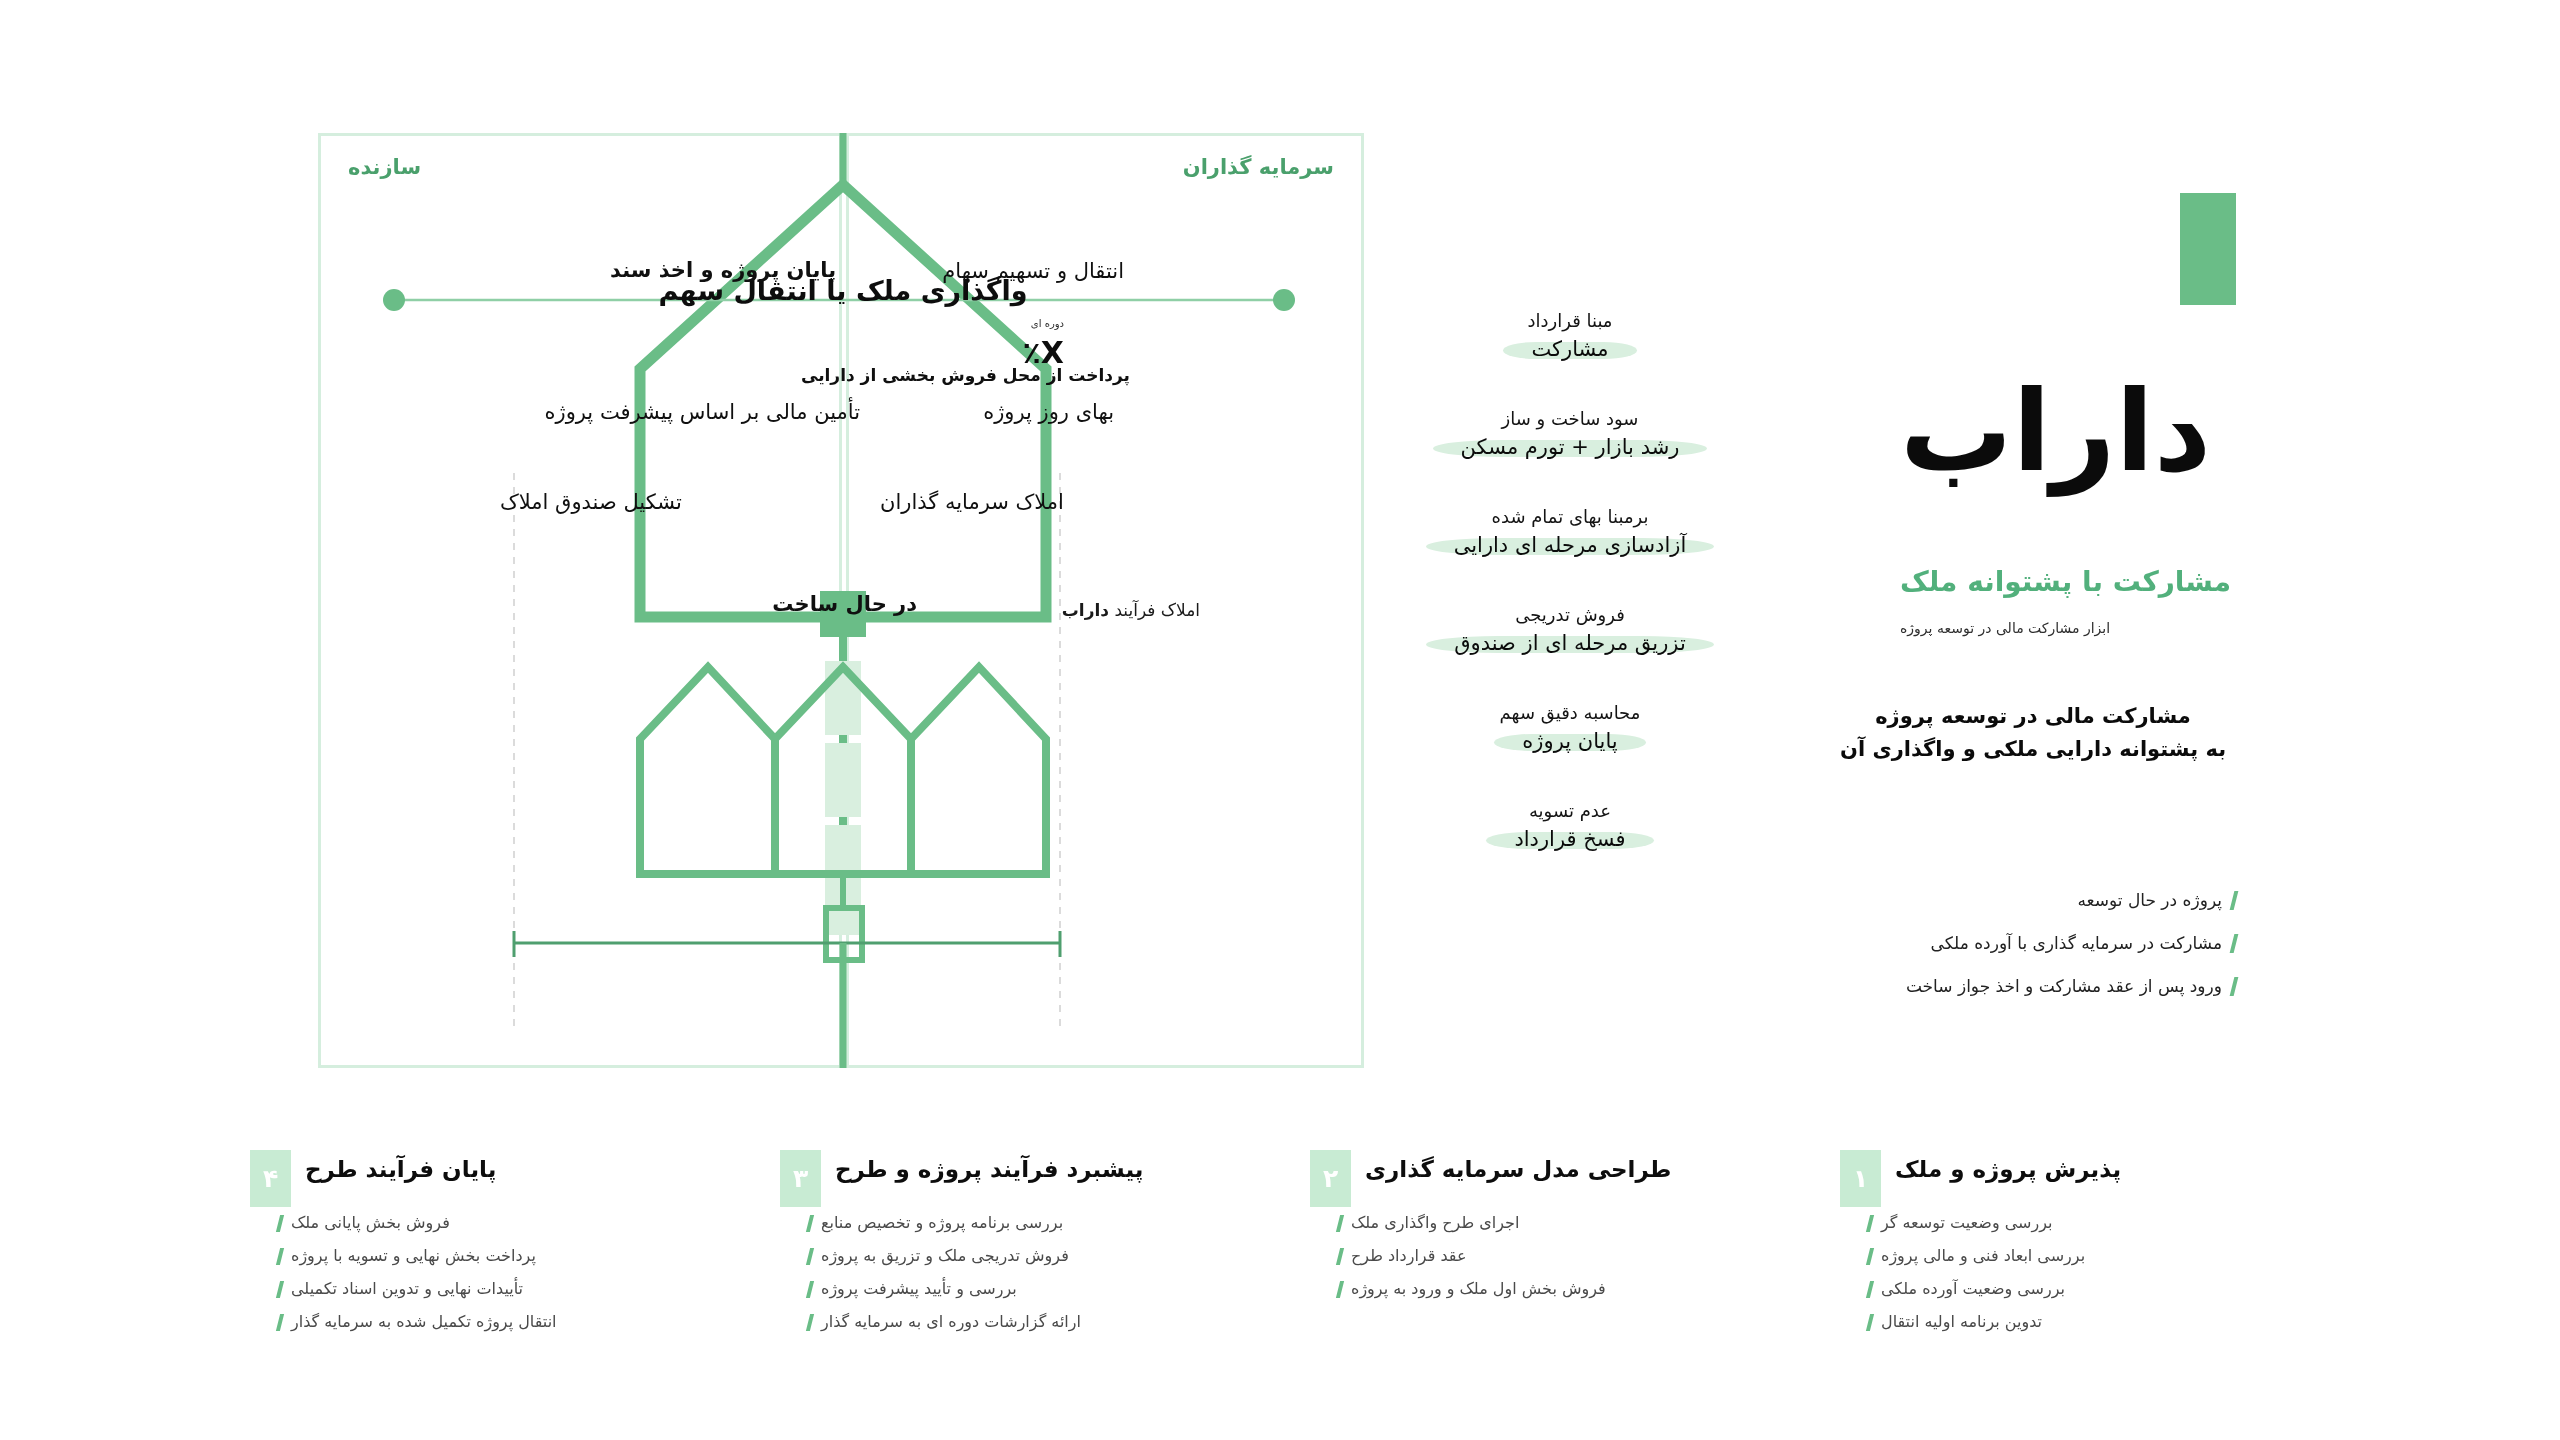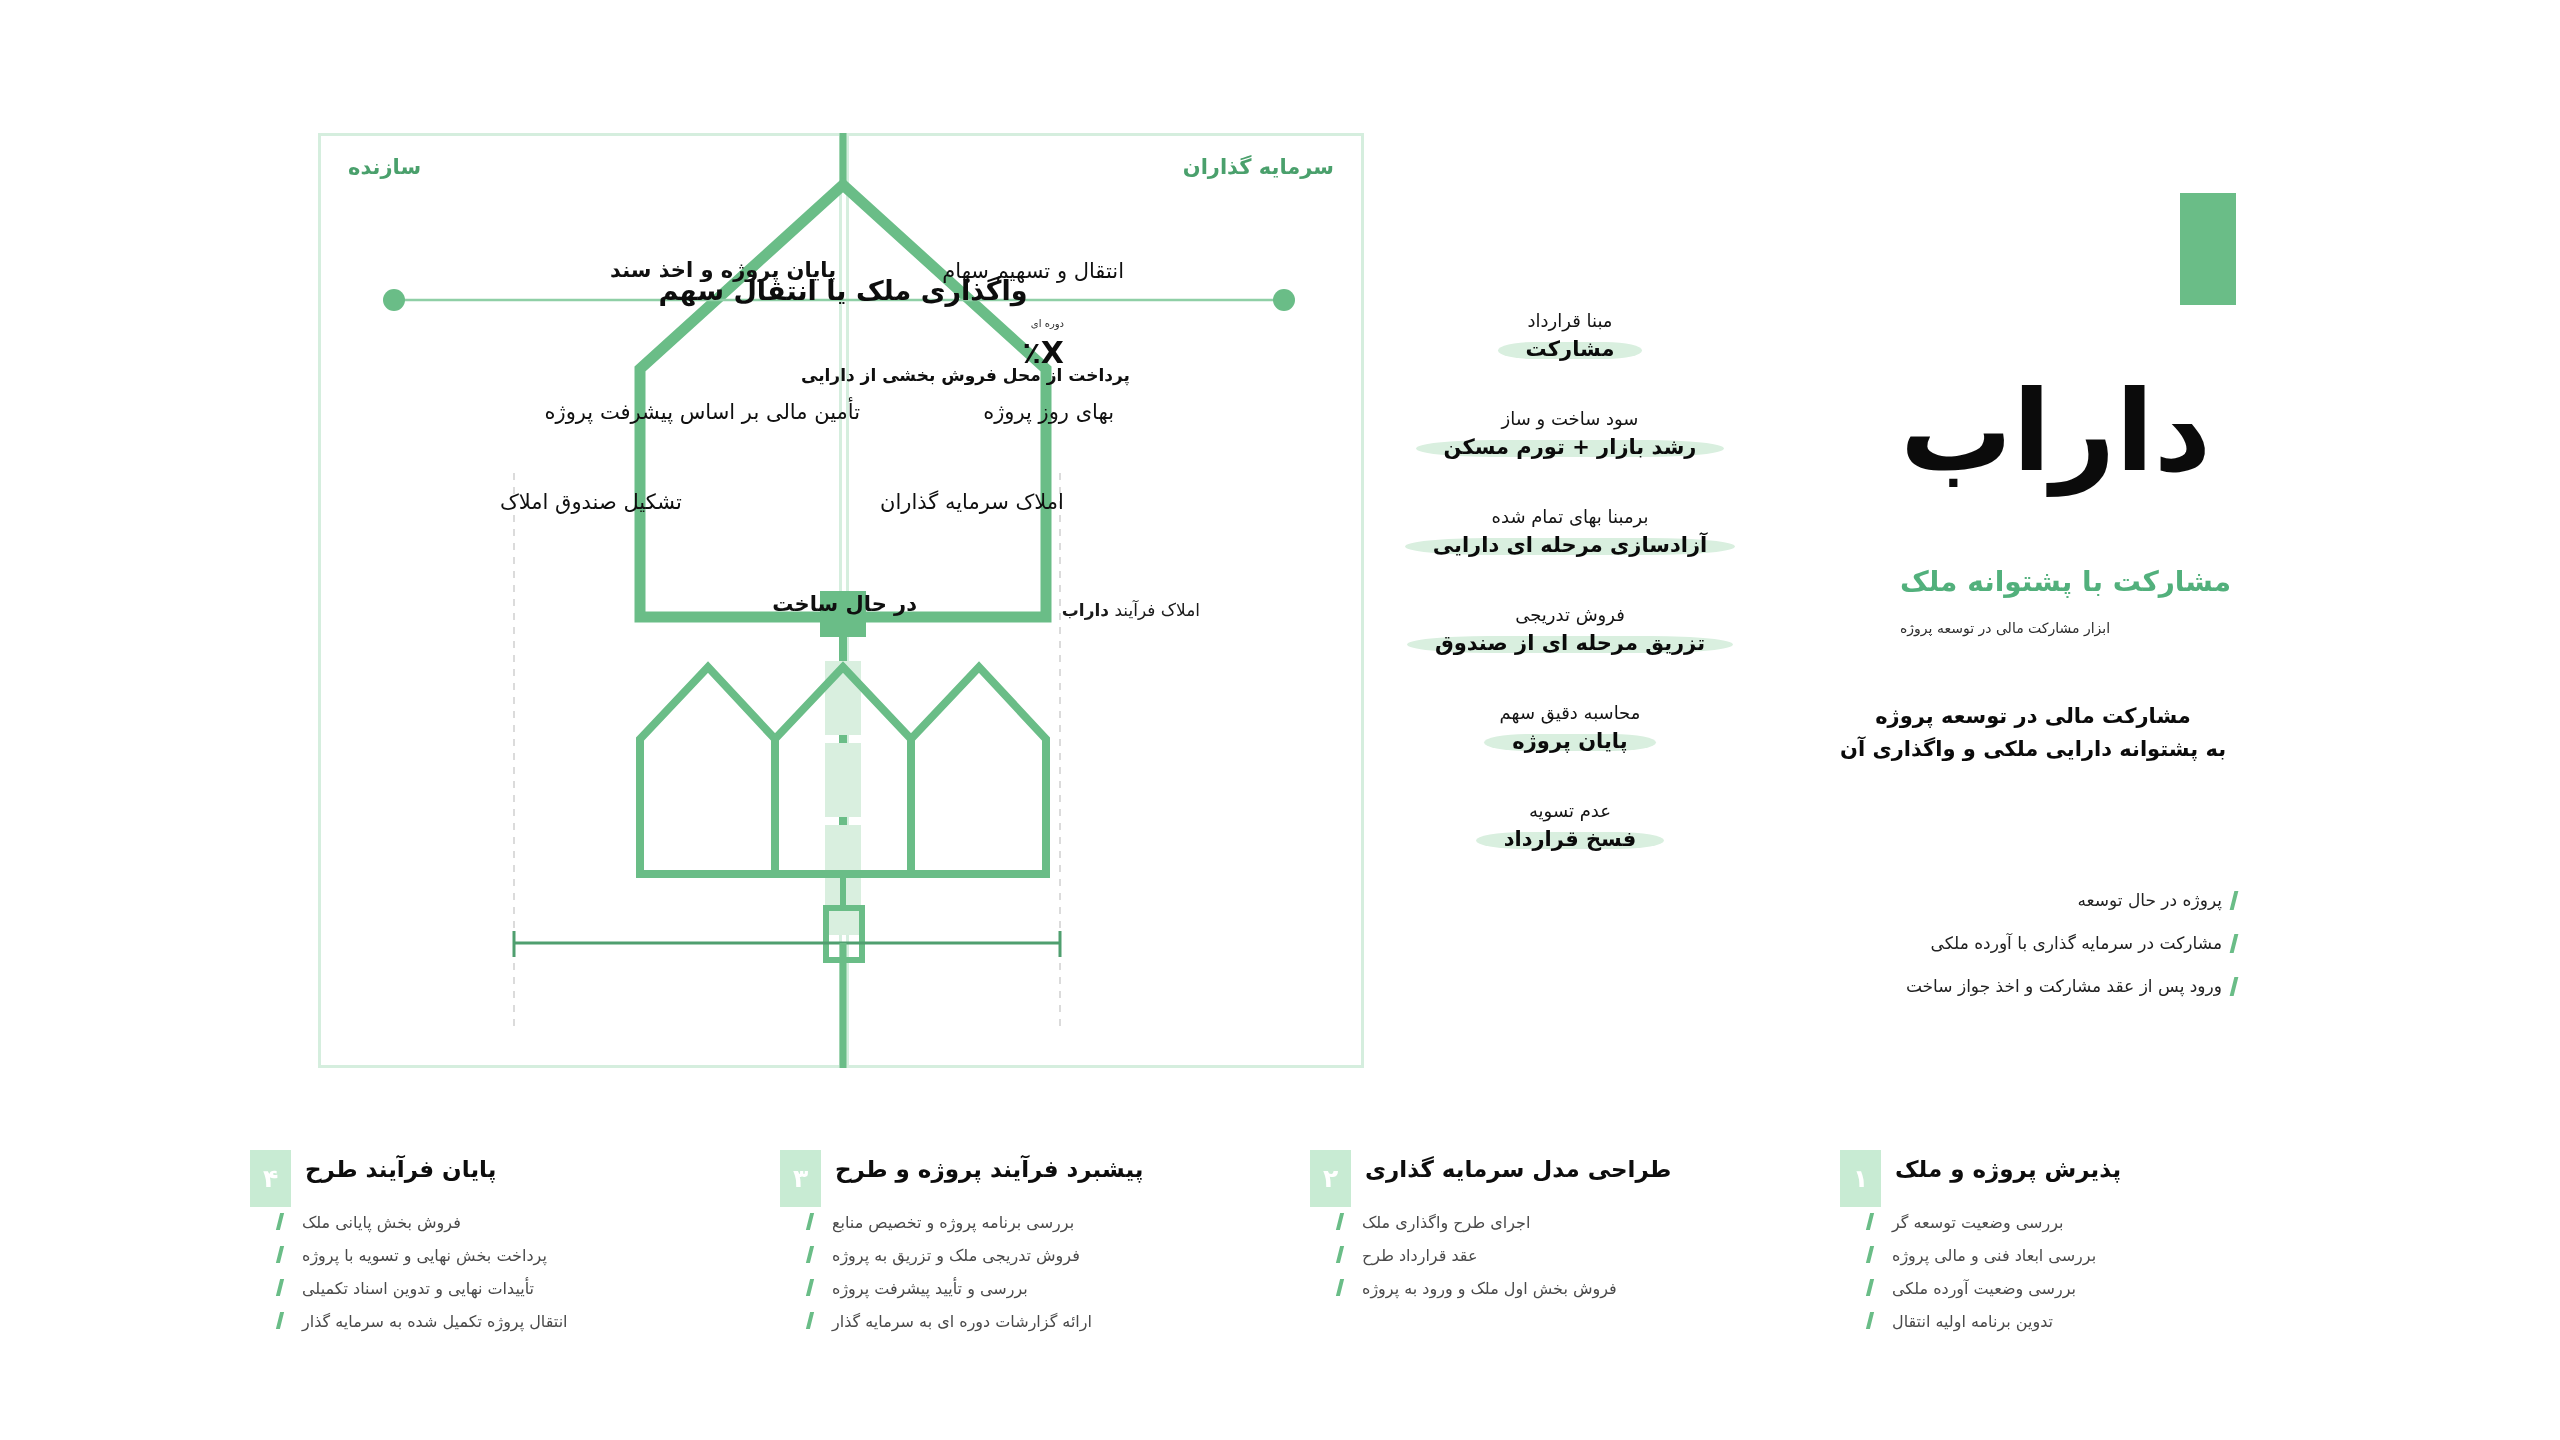--- a/index.html
+++ b/index.html
@@ -51,21 +51,21 @@
   #lbl-tashkil{left:500px;top:490px;width:300px;text-align:left;}
   #lbl-amlak{left:880px;top:490px;width:260px;text-align:left;}
   #lbl-darhal{left:617px;top:592px;width:300px;text-align:right;font-weight:700;}
   #lbl-shorou{left:920px;top:600px;width:280px;text-align:right;font-size:17px;color:#1a1a1a;font-weight:500;}
   #lbl-shorou b{font-weight:800;}
 
   
   #midcol{position:absolute;left:1420px;top:310px;width:300px;}
   .mid-item{margin-bottom:47px;text-align:center;position:relative;}
   .mid-sub{font-size:18px;color:#141414;font-weight:500;margin-bottom:6px;white-space:nowrap;}
-  .mid-main{position:relative;display:inline-block;font-size:21px;font-weight:700;color:#0b0b0b;white-space:nowrap;padding:0 6px;}
+  .mid-main{position:relative;display:inline-block;font-size:21px;font-weight:400;color:#0b0b0b;white-space:nowrap;padding:0 6px;}
   .mid-main .lens{
     position:absolute;left:-22px;right:-22px;top:50%;height:17px;margin-top:-7px;
     background:#d9efdf;z-index:0;
     border-radius:50%/100%;
     transform:scaleY(1);
   }
   .mid-main span.txt{position:relative;z-index:1;}
 
   
   #brandbar{position:absolute;left:2180px;top:193px;width:56px;height:112px;background:#6abd87;}
@@ -103,21 +103,21 @@
   #step-3{left:530px;}
   #step-4{left:0px;}
   .step-head{display:flex;flex-direction:row-reverse;align-items:flex-start;gap:14px;justify-content:flex-start;}
   .step-num{
     width:41px;height:57px;background:#c8ebd3;color:#ffffff;
     font-size:25px;font-weight:700;display:flex;align-items:center;justify-content:center;
     flex:none;
   }
   .step-title{font-size:23px;font-weight:800;color:#0d0d0d;white-space:nowrap;padding-top:6px;}
   .step-list{margin-top:6px;padding-right:55px;}
-  .step-li{display:flex;flex-direction:row-reverse;align-items:flex-start;gap:20px;margin-bottom:14px;justify-content:flex-start;padding-left:28px;}
+  .step-li{display:flex;flex-direction:row-reverse;align-items:flex-end;gap:9px;margin-bottom:14px;justify-content:flex-start;padding-left:28px;}
   .step-li .slash{width:4px;height:17px;background:#6abd87;transform:skewX(-14deg);flex:none;}
   .step-li .ltxt{font-size:16px;color:#4a4a4a;font-weight:500;white-space:nowrap;}
 </style>
 </head>
 <body>
 
 <div class="stage">
 
   <div id="diagram-panels">
     <div class="panel" id="panel-builder"></div>

